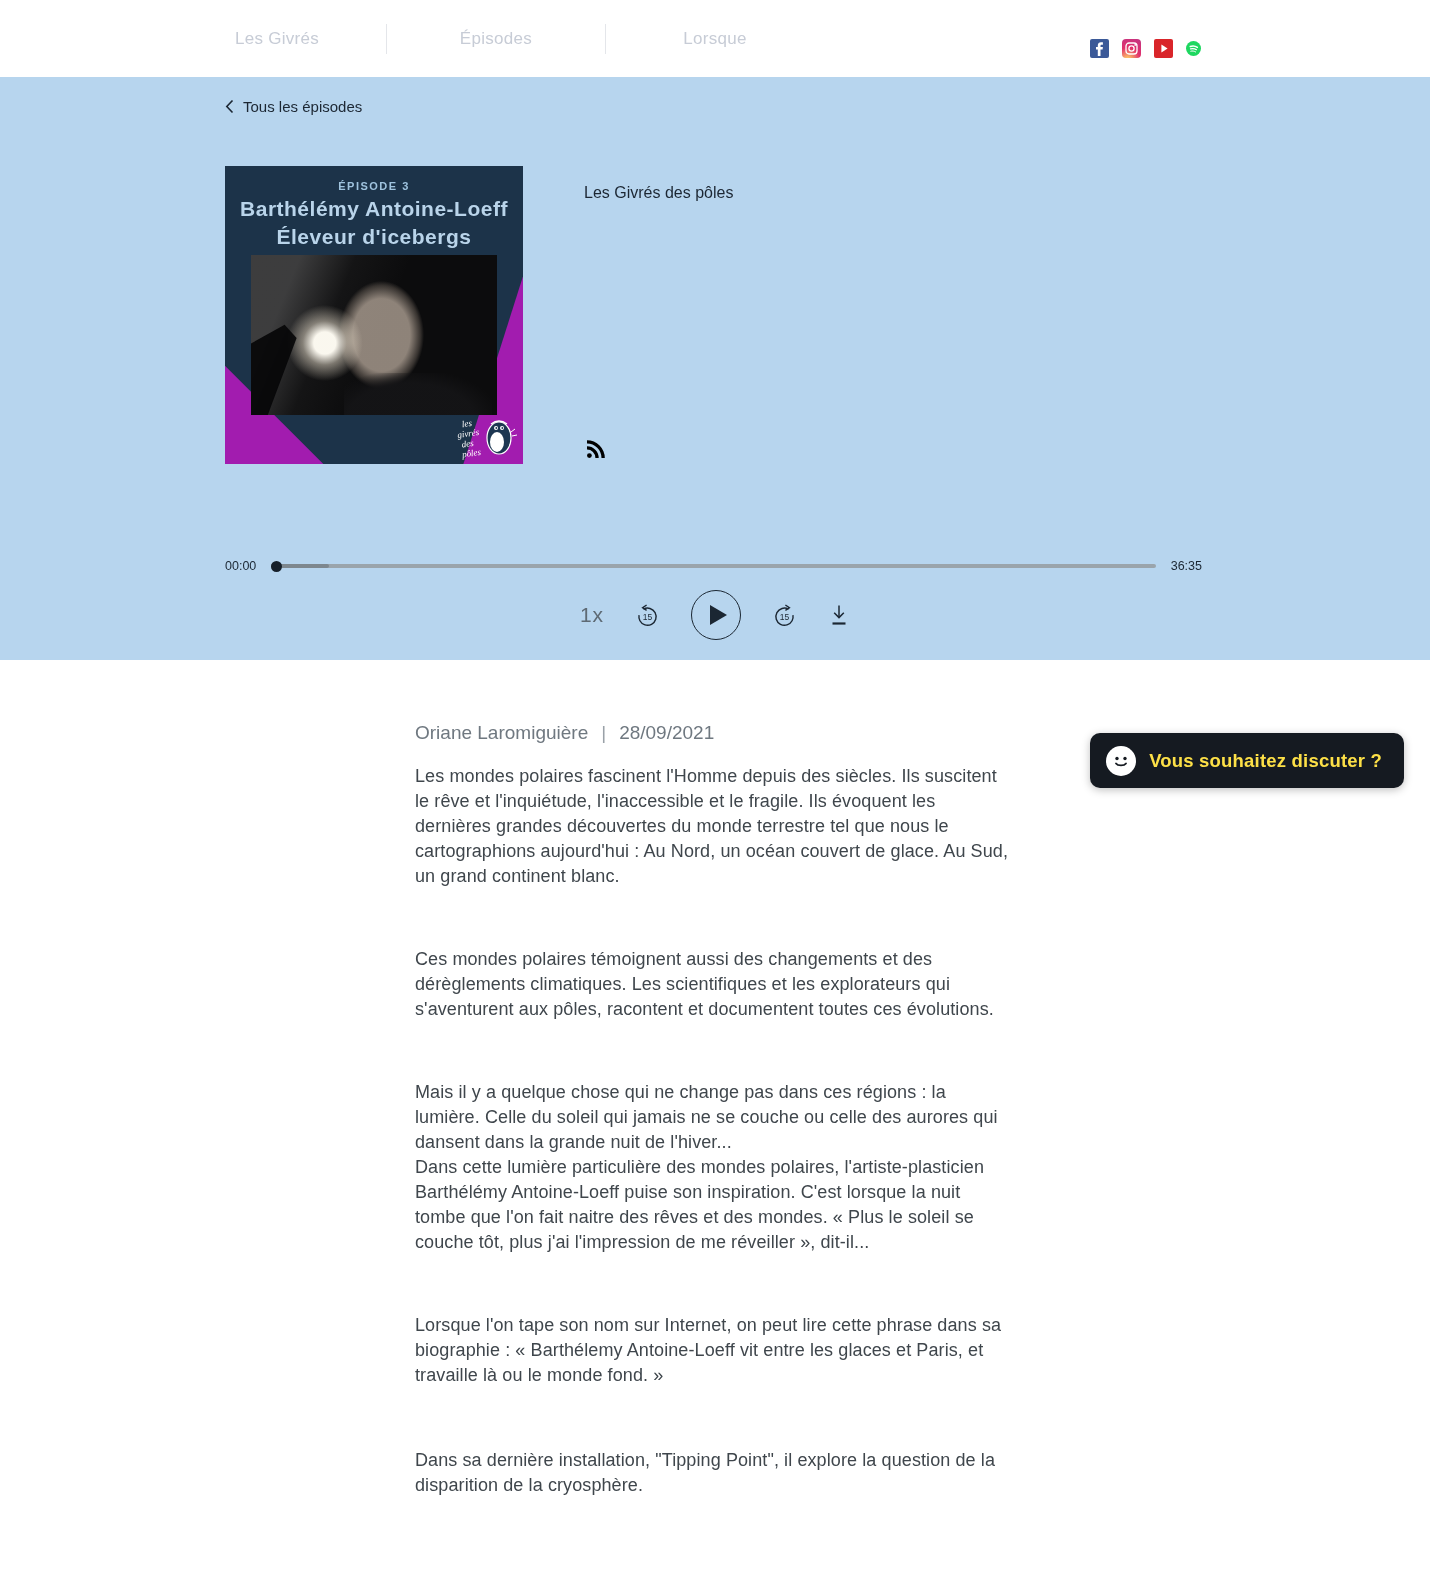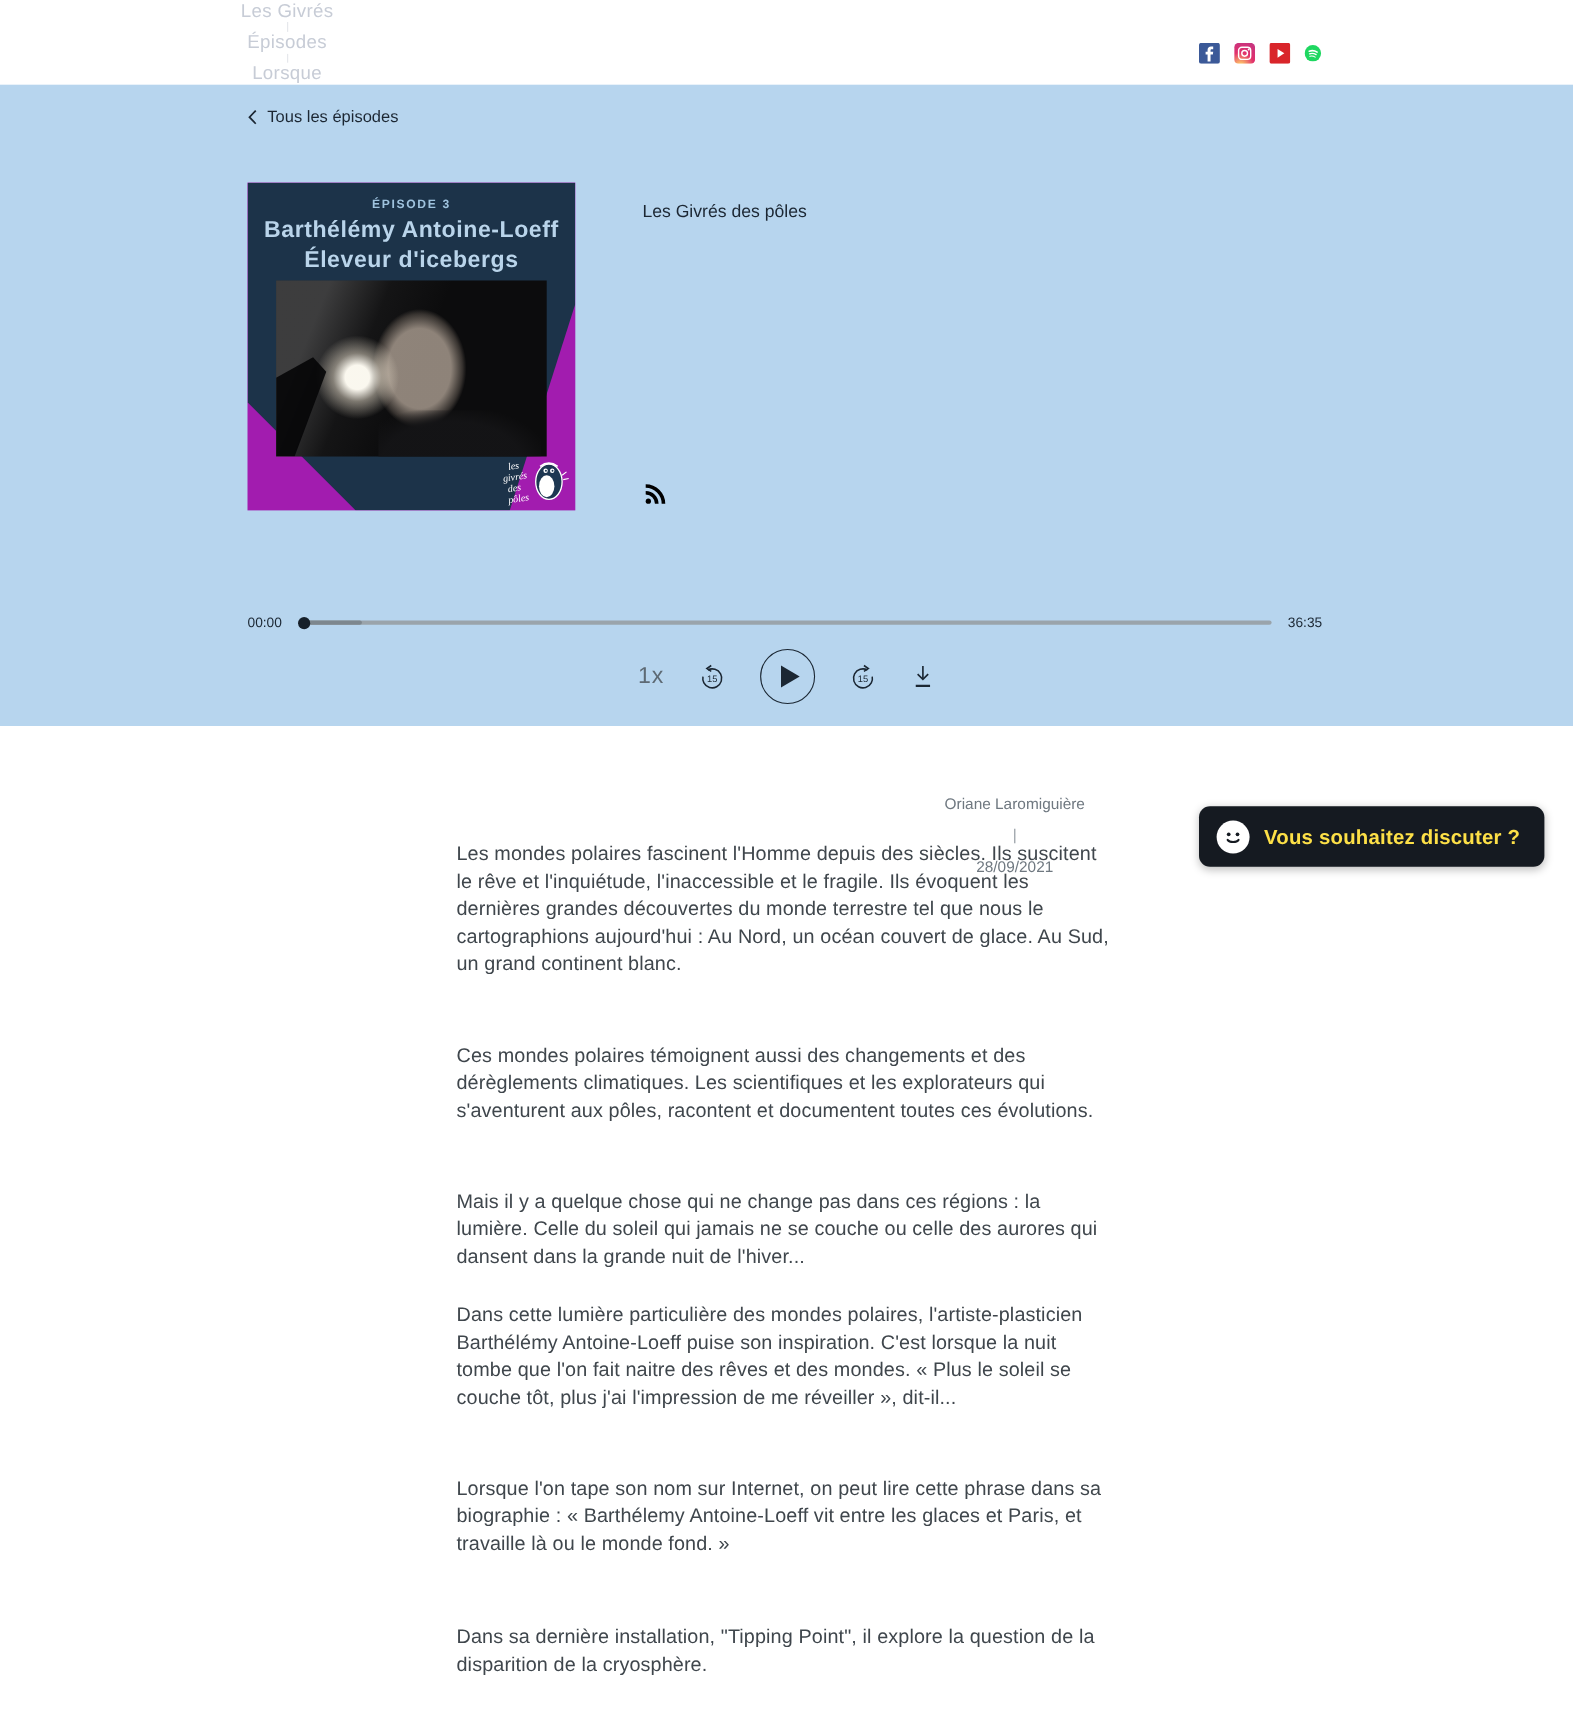--- a/index.html
+++ b/index.html
@@ -6,21 +6,21 @@
   body {
     width: 1430px; height: 1572px; margin: 0 auto; position: relative;
     background: #ffffff; overflow: hidden;
     font-family: "Liberation Sans", sans-serif;
     -webkit-font-smoothing: antialiased;
   }
   a, button { font-family: inherit; background: none; border: none; cursor: pointer; text-decoration: none; }
 
   
   .topbar { position: relative; height: 77px; background: #ffffff; }
-  .main-nav { position: absolute; left: 152px; top: 0; height: 77px; display: flex; align-items: center; flex-direction: column; }
+  .main-nav { position: absolute; left: 168px; top: 0; height: 77px; display: flex; align-items: center; }
   .main-nav a {
     width: 218px; text-align: center; color: #c7ccd6; font-size: 17px; letter-spacing: .3px;
     display: inline-block;
   }
   .nav-divider { width: 1px; height: 30px; background: #e4e6ea; }
   .social-row { position: absolute; left: 1090px; top: 39px; display: flex; align-items: center; gap: 13px; }
   .social-row a { display: flex; align-items: center; }
 
   
   .hero { position: relative; height: 583px; background: #b7d5ee; }
@@ -97,29 +97,29 @@
     display: flex; align-items: center; justify-content: center; background: transparent;
   }
   .play-tri {
     width: 0; height: 0; margin-left: 5px;
     border-left: 17px solid #1b2733; border-top: 10px solid transparent; border-bottom: 10px solid transparent;
   }
   .dl-btn { width: 22px; height: 24px; padding: 0; display: flex; }
 
   
   .content { padding: 62px 0 0 415px; }
-  .byline { display: flex; align-items: center; gap: 13px; color: #6f7880; font-size: 14px; height: 22px; flex-direction: column; }
+  .byline { display: flex; align-items: center; gap: 13px; color: #6f7880; font-size: 19px; height: 22px; }
   .byline .sep { color: #9aa1a8; }
   .content p {
     width: 594px; color: #3f464c; font-size: 18px; line-height: 25px; letter-spacing: .1px;
   }
   .p1 { margin-top: 20px; }
   .p2 { margin-top: 58px; }
   .p3 { margin-top: 58px; }
-  .p4 { margin-top: 28px; }
+  .p4 { }
   .p5 { margin-top: 58px; }
   .p6 { margin-top: 60px; }
 
   
   .chat {
     position: absolute; top: 733px; right: 26px; height: 55px;
     background: #151a21; border-radius: 10px; display: flex; align-items: center;
     gap: 13px; padding: 0 22px 0 16px; box-shadow: 0 2px 8px rgba(0,0,0,.25);
   }
   .chat-smiley {

